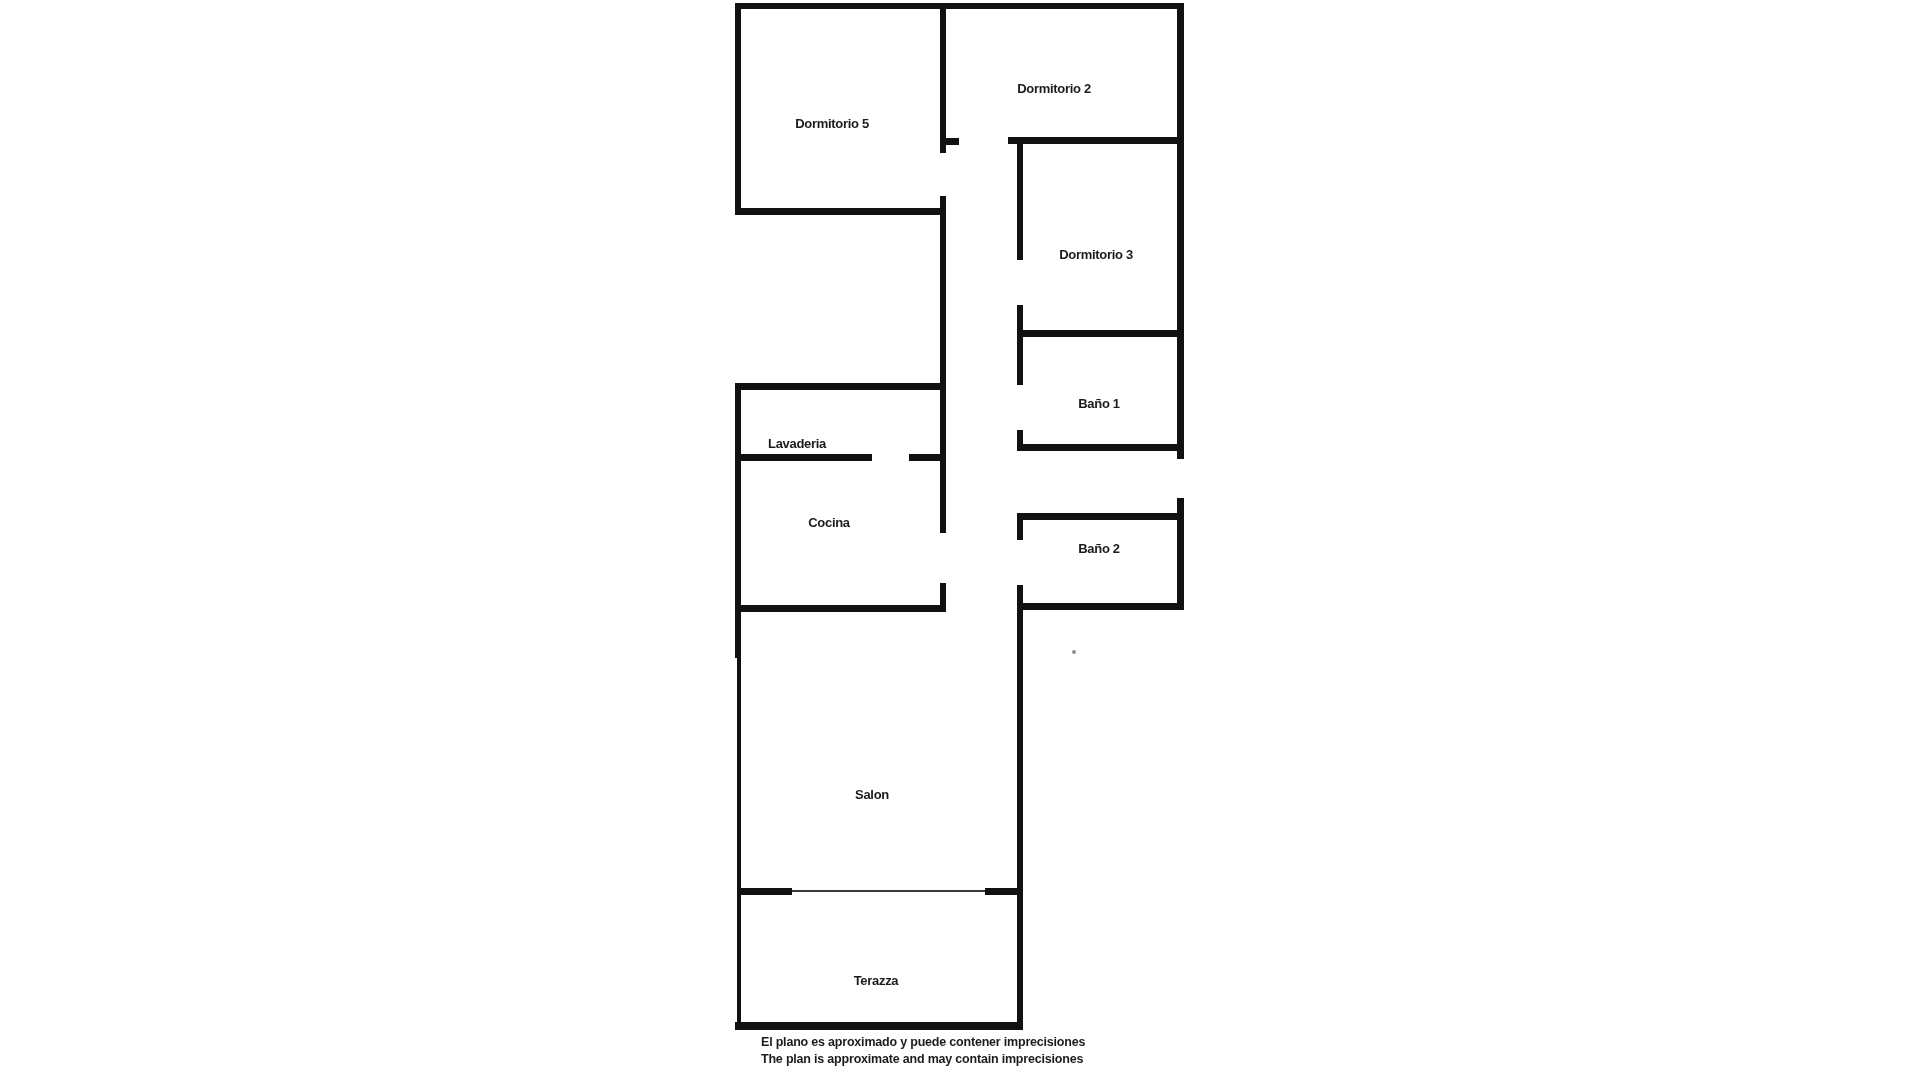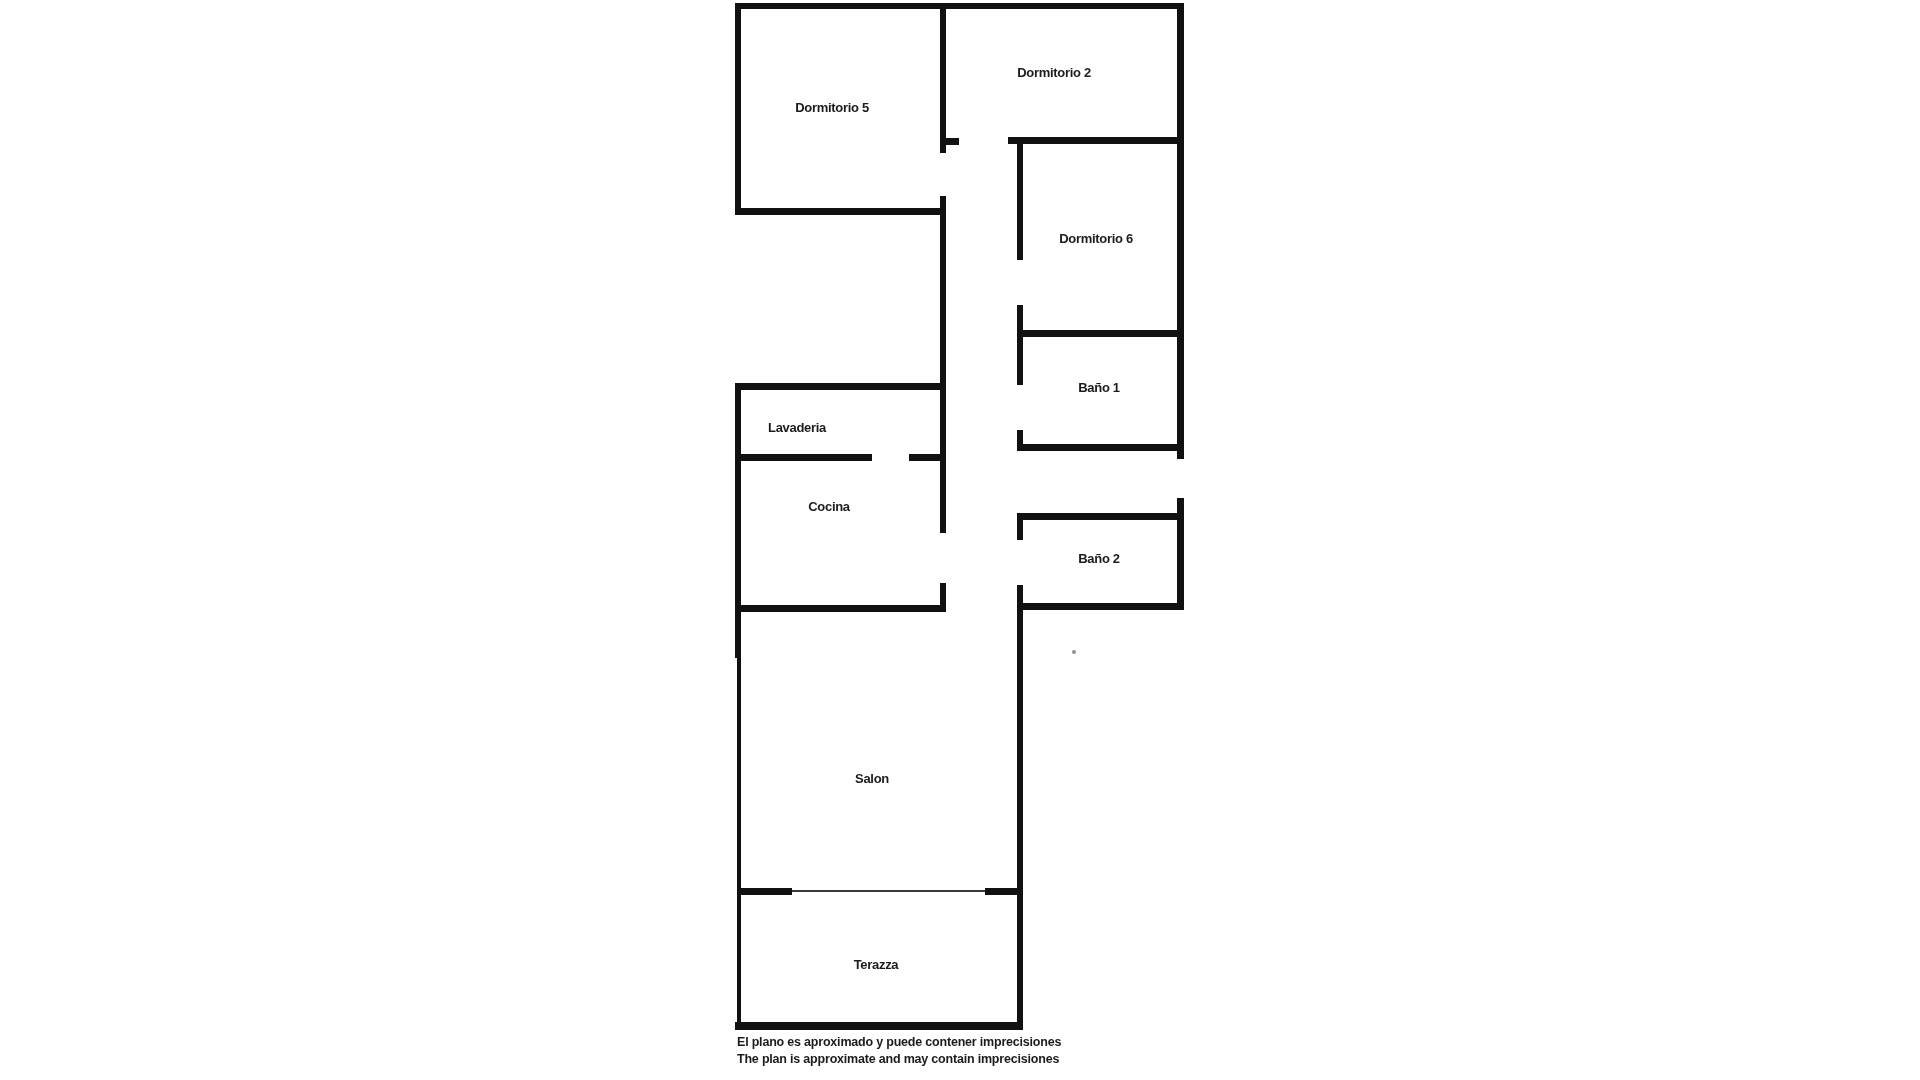--- a/index.html
+++ b/index.html
@@ -23,33 +23,35 @@
     background: #3a3a3a;
   }
   .room-label {
     position: absolute;
     transform: translate(-50%, -50%);
     font-size: 13px;
     font-weight: bold;
     letter-spacing: -0.3px;
     color: #1c1c1c;
     white-space: nowrap;
+    margin-top: 16px;
   }
   .artifact {
     position: absolute;
     border-radius: 50%;
   }
   #disclaimer {
     position: absolute;
     font-size: 12.5px;
     font-weight: bold;
     letter-spacing: -0.2px;
     color: #1c1c1c;
     line-height: 17px;
     white-space: nowrap;
+    margin-left: 24px;
   }
 </style>
 </head>
 <body>
 
 <div id="canvas">
   <div id="walls-layer">
       <div class="wall" style="left: 735px; top: 3px; width: 449px; height: 6px;"></div>
       <div class="wall" style="left: 735px; top: 3px; width: 6px; height: 212px;"></div>
       <div class="wall" style="left: 735px; top: 208px; width: 209px; height: 7px;"></div>
@@ -78,23 +80,23 @@
       <div class="wall" style="left: 735px; top: 605px; width: 209px; height: 7px;"></div>
       <div class="wall" style="left: 737px; top: 888px; width: 55px; height: 7px;"></div>
       <div class="wall thin" style="left: 792px; top: 890px; width: 193px; height: 2px;"></div>
       <div class="wall" style="left: 985px; top: 888px; width: 38px; height: 7px;"></div>
       <div class="wall" style="left: 735px; top: 1022px; width: 288px; height: 8px;"></div>
       <div class="artifact" style="left: 1072px; top: 650px; width: 4px; height: 4px; background: rgb(143, 143, 143);"></div>
     </div>
   <div id="labels-layer">
       <div class="room-label" style="left: 832px; top: 107px;">Dormitorio 5</div>
       <div class="room-label" style="left: 1054px; top: 72px;">Dormitorio 2</div>
-      <div class="room-label" style="left: 1096px; top: 238px;">Dormitorio 6</div>
+      <div class="room-label" style="left: 1096px; top: 238px;">Dormitorio 3</div>
       <div class="room-label" style="left: 1099px; top: 387px;">Baño 1</div>
-      <div class="room-label" style="left: 1099px; top: 558px; text-align: right;">Baño 2</div>
+      <div class="room-label" style="left: 1099px; top: 532px; text-align: right;">Baño 2</div>
       <div class="room-label" style="left: 797px; top: 427px;">Lavaderia</div>
       <div class="room-label" style="left: 829px; top: 506px;">Cocina</div>
       <div class="room-label" style="left: 872px; top: 778px;">Salon</div>
       <div class="room-label" style="left: 876px; top: 964px; text-align: right;">Terazza</div>
     </div>
   <div id="disclaimer" style="left: 737px; top: 1034px;">
     <div>El plano es aproximado y puede contener imprecisiones</div>
     <div>The plan is approximate and may contain imprecisiones</div>
   </div>
 </div>

